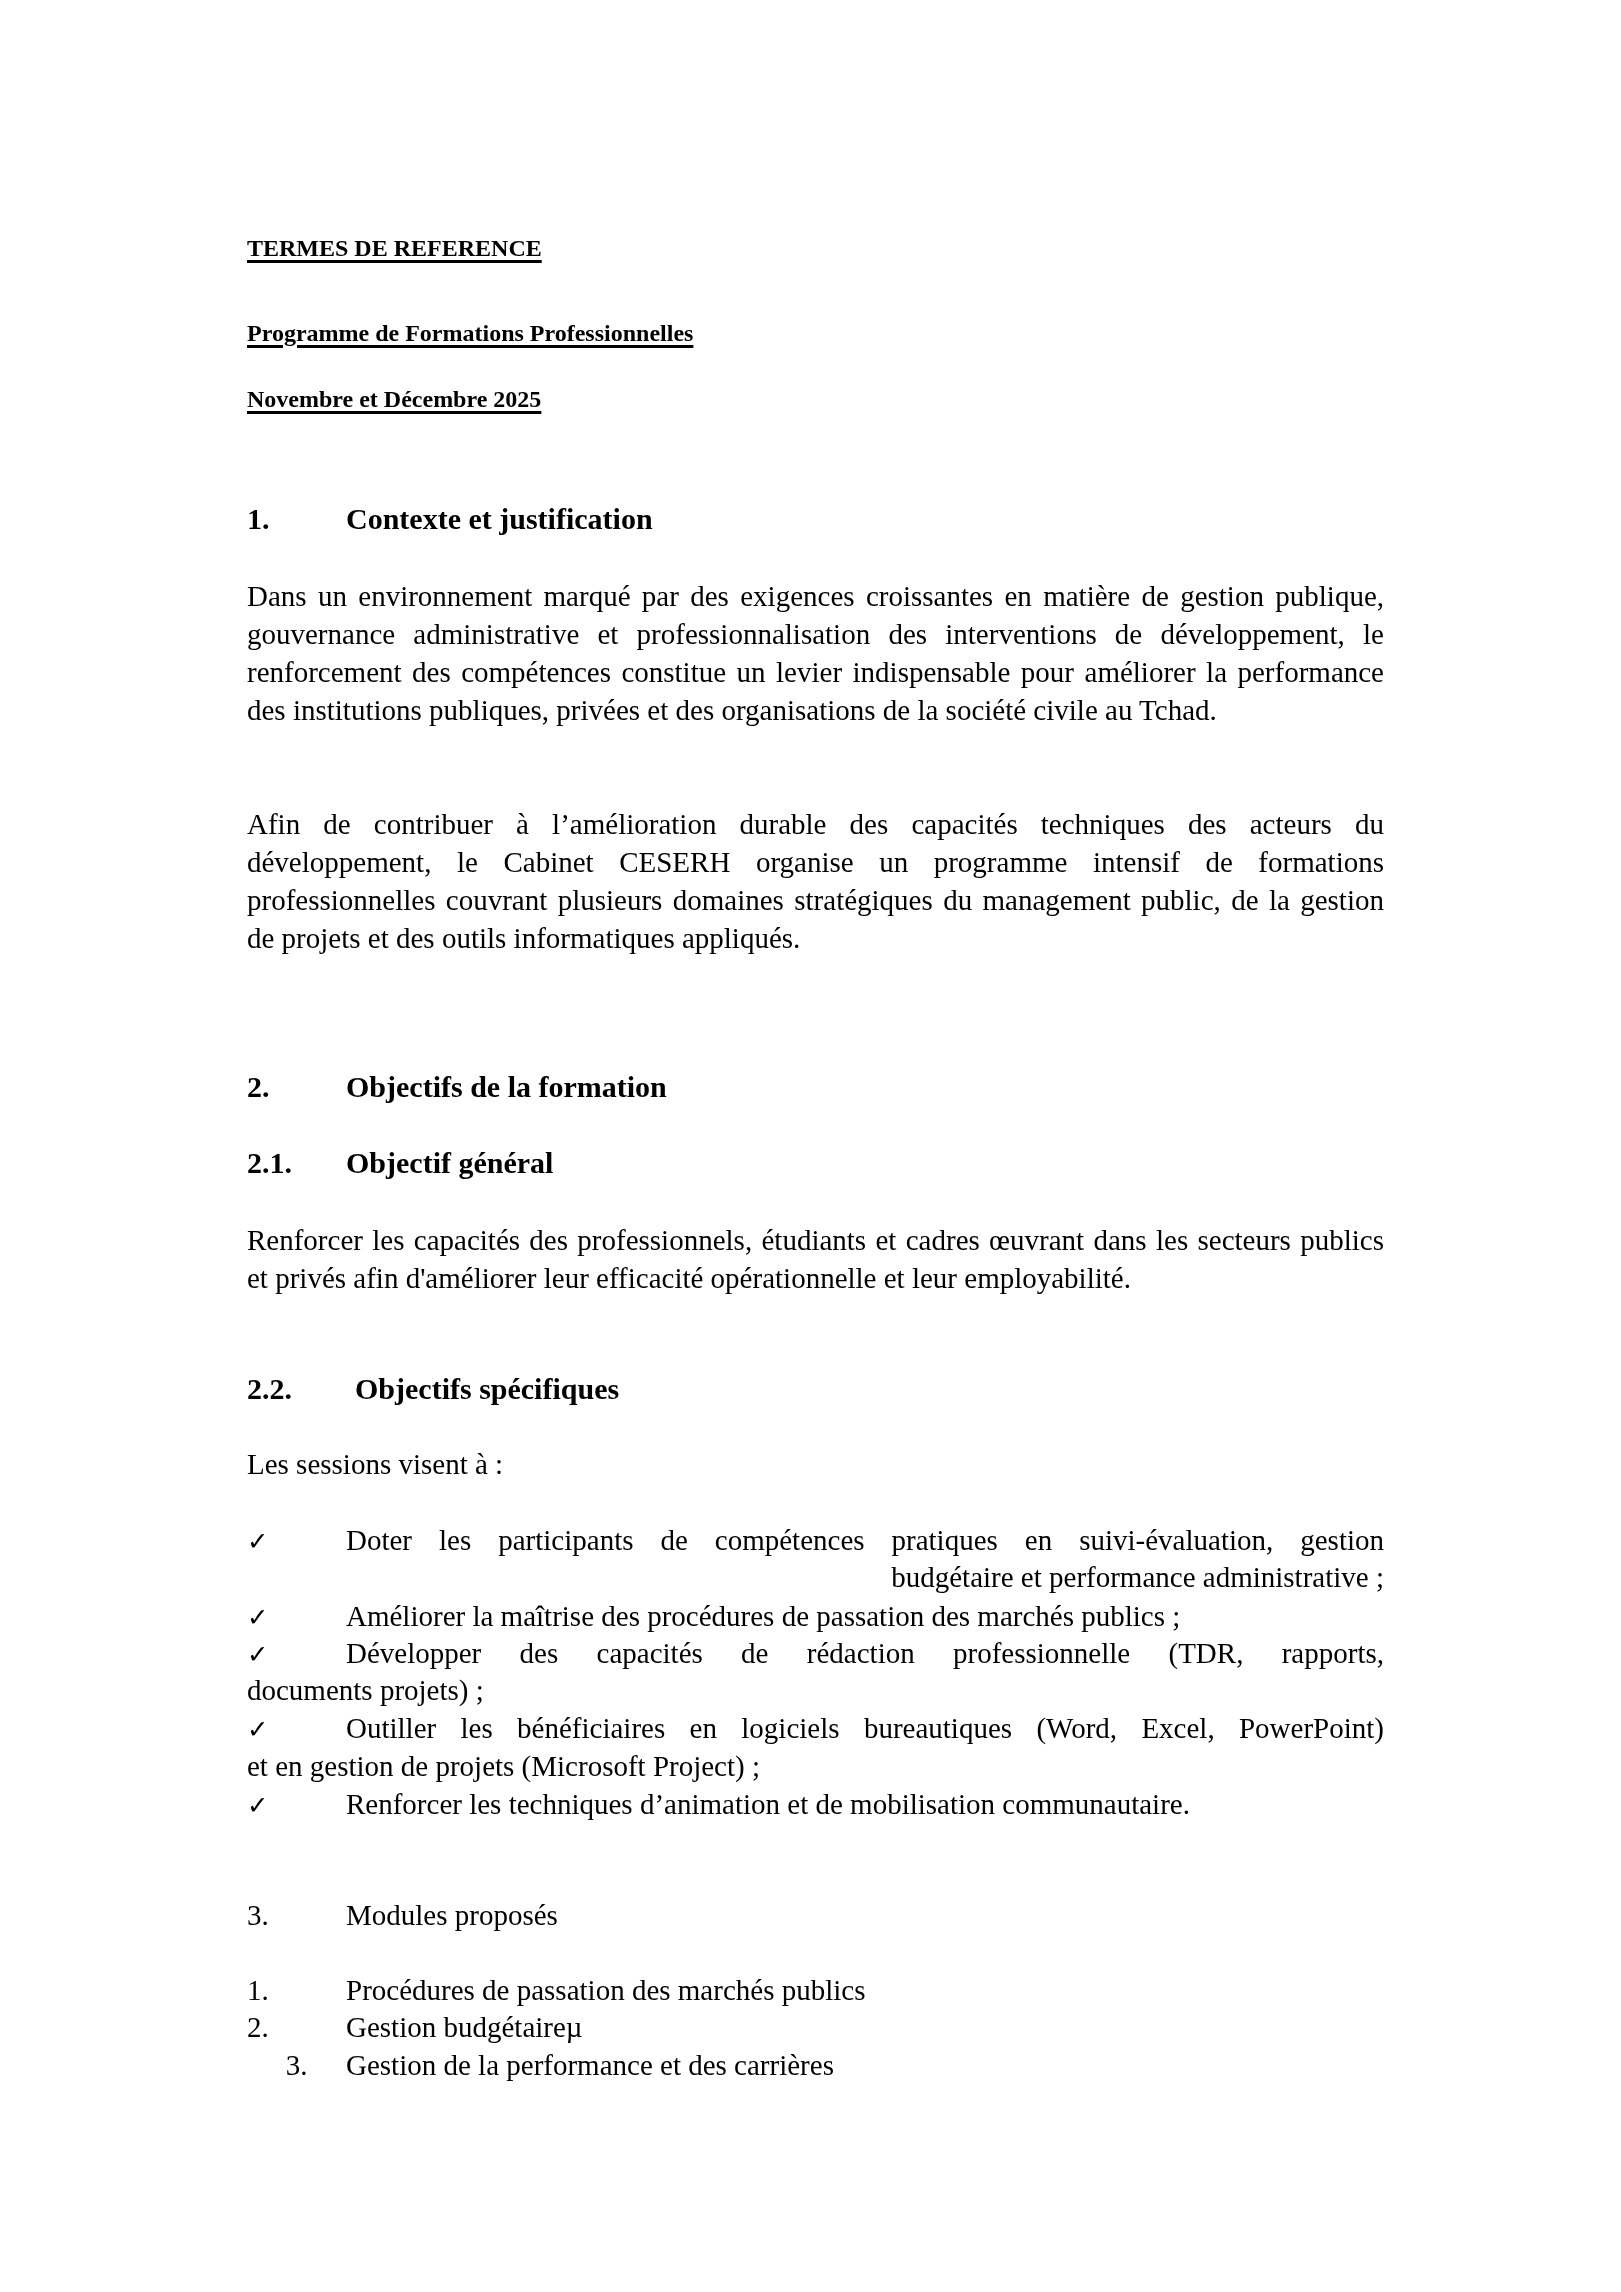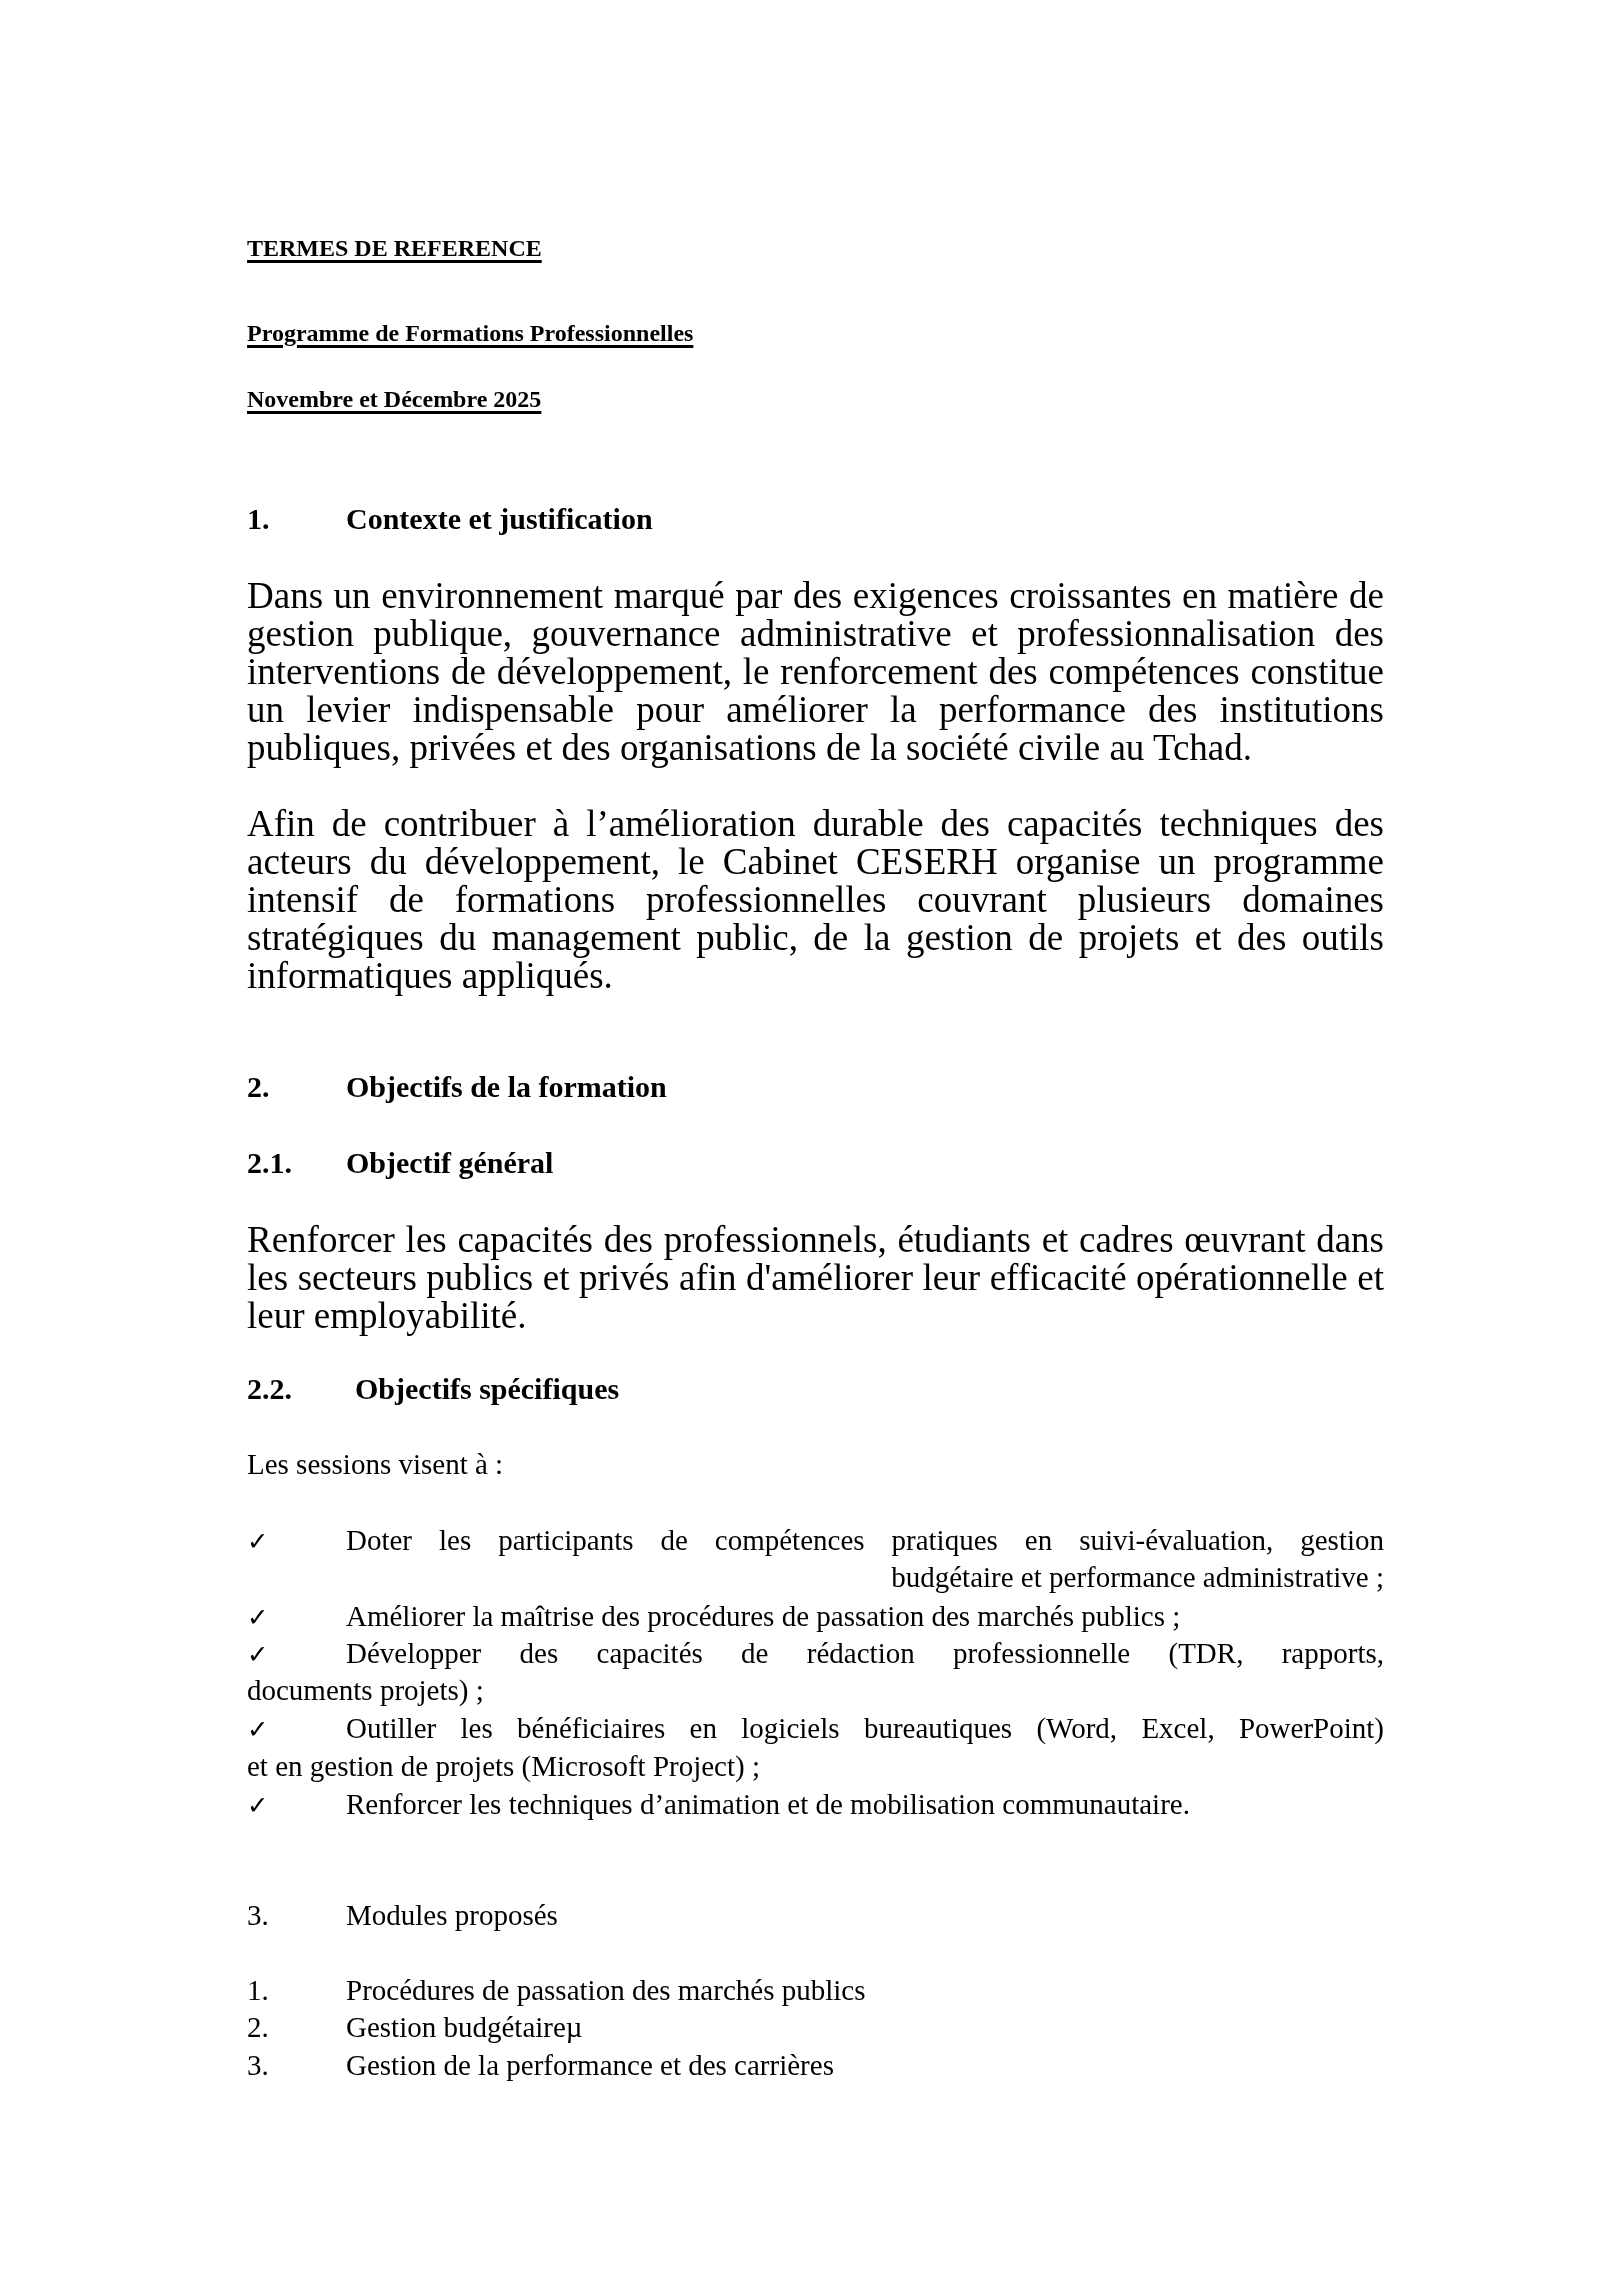--- a/index.html
+++ b/index.html
@@ -6,21 +6,21 @@
   body {
     width: 1621px; height: 2293px; position: relative; overflow: hidden;
     font-family: "Liberation Serif", serif; color: #000; font-size: 29px;
   }
   .page { position: absolute; left: 247px; top: 0; width: 1137px; }
   .abs { position: absolute; left: 0; white-space: nowrap; }
   .title { font-weight: bold; text-decoration: underline; text-decoration-thickness: 2.9px; text-underline-offset: 3.9px; font-size: 24px; }
   .heading { font-weight: bold; font-size: 30px; }
   .num { display: inline-block; width: 99px; }
   .num2 { display: inline-block; width: 108px; }
-  .para { position: absolute; left: 0; width: 1137px; text-align: justify; line-height: 38px; font-size: 37px; }
+  .para { position: absolute; left: 0; width: 1137px; text-align: justify; line-height: 38px; font-size: 29px; }
   .line { position: absolute; left: 0; width: 1137px; line-height: 37px; }
   .justify-line { text-align: justify; text-align-last: justify; }
   .check { display: inline-block; width: 99px; font-family: "DejaVu Sans", sans-serif; font-size: 25.5px; }
 </style>
 </head>
 <body>
 
 <div class="page">
 
   <div class="abs title" style="top:235px;">TERMES DE REFERENCE</div>
@@ -72,18 +72,18 @@
   <div class="abs" style="top:1899px;">
     <span class="num">3.</span><span>Modules proposés</span>
   </div>
 
   <div class="abs" style="top:1974px;">
     <span class="num">1.</span><span>Procédures de passation des marchés publics</span>
   </div>
   <div class="abs" style="top:2011px;">
     <span class="num">2.</span><span>Gestion budgétaireµ</span>
   </div>
-  <div class="abs" style="top:2049px;">
+  <div class="abs" style="top:2049px;text-align:center;">
     <span class="num">3.</span><span>Gestion de la performance et des carrières</span>
   </div>
 
 </div>
 
 
 </body></html>

